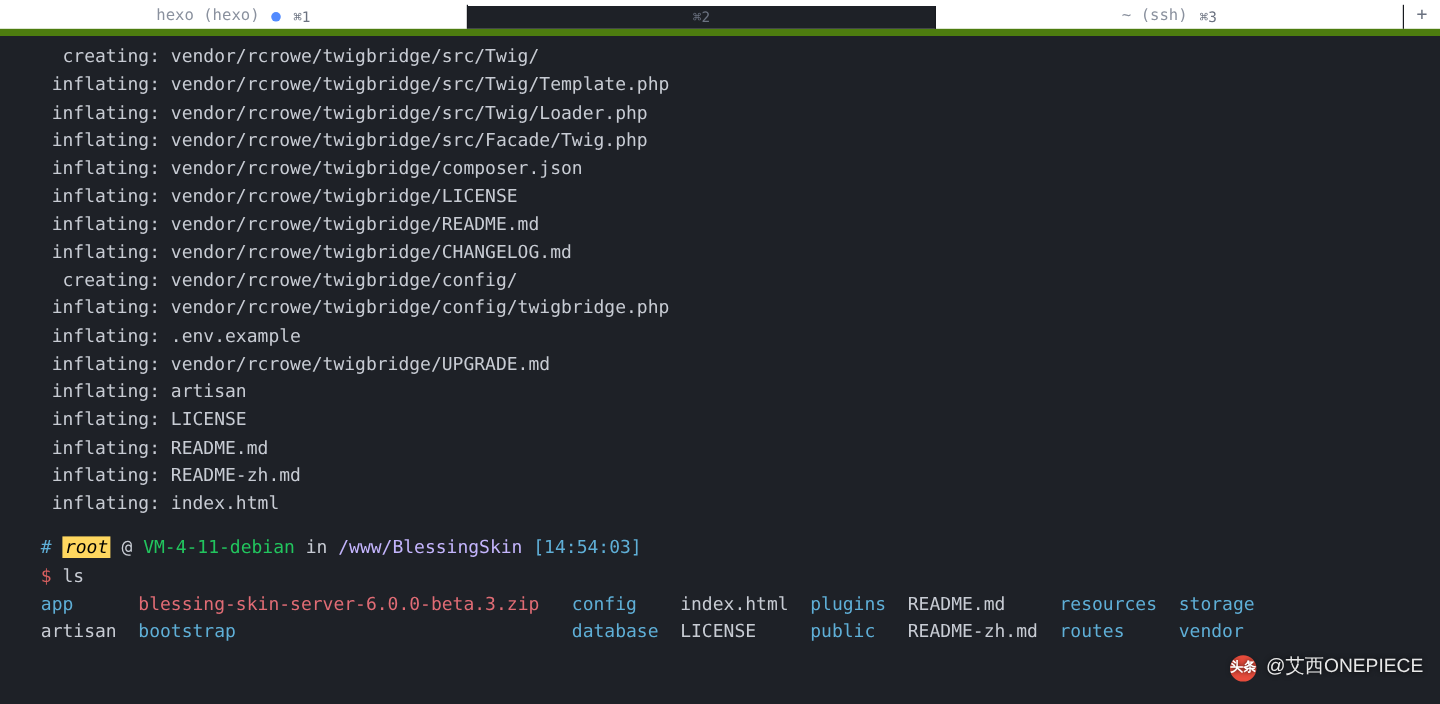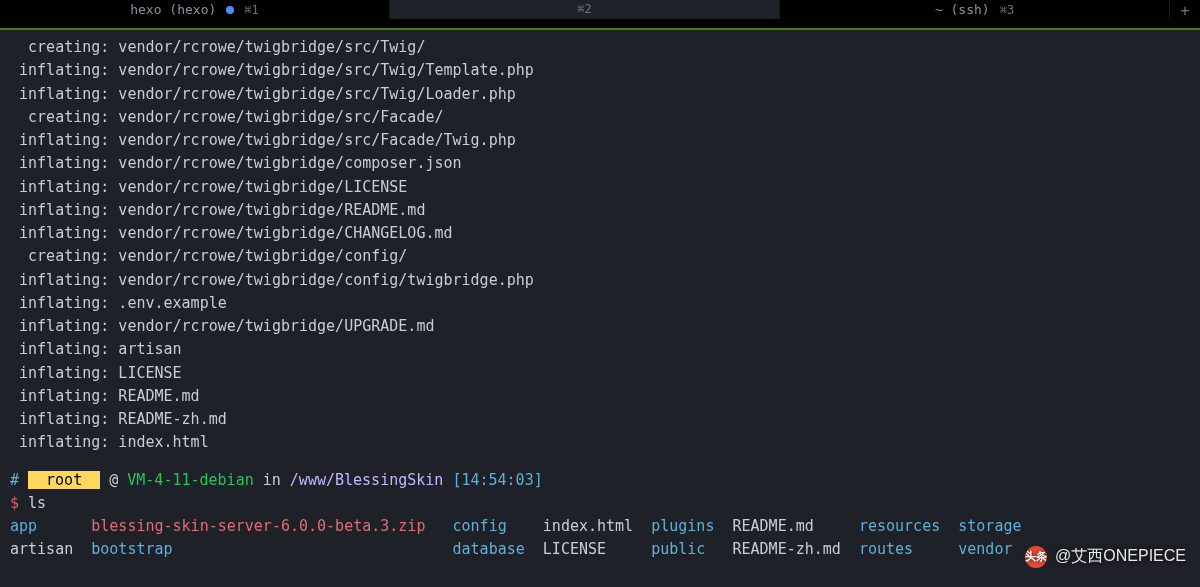--- a/index.html
+++ b/index.html
@@ -13,23 +13,23 @@
       font-family: "Menlo", "Monaco", "Consolas", monospace;
       font-size: 15px;
       width: 1200px;
       height: 587px;
       overflow: hidden;
       line-height: 1.55;
     }
     .tabs {
       display: flex;
       height: 30px;
-      background: #000000;
-      border-bottom: 2px solid #4d7c0f;
-      align-items: flex-start;
+      background: #ffffff;
+      border-bottom: 6px solid #4d7c0f;
+      align-items: flex-end;
     }
     .tab {
       flex: 1;
       display: flex;
       align-items: center;
       justify-content: center;
       border-right: 1px solid #181a1f;
       font-size: 13px;
       color: #8a919e;
       position: relative;
@@ -53,31 +53,32 @@
     .tab-plus {
       width: 30px;
       flex: none;
       display: flex;
       align-items: center;
       justify-content: center;
       color: #6b7280;
     }
     .terminal {
       padding: 6px 10px 6px 10px;
+      margin-left: 24px;
     }
     .line {
       white-space: pre;
       color: #c8ccd4;
     }
     .prompt-line {
       margin-top: 14px;
       white-space: pre;
     }
     .hash { color: #5fafd7; }
-    .root { background: #ffd75f; color: #000; padding: 0 18px; }
+    .root { background: #ffd75f; color: #000; padding: 0 2px; font-style: italic; }
     .at { color: #c8ccd4; }
     .host { color: #22c55e; }
     .in { color: #c8ccd4; }
     .path { color: #c4b5fd; }
     .time { color: #5fafd7; }
     .dollar { color: #d75f5f; }
     .cmd { color: #c8ccd4; text-align: center; }
     .ls-output {
       font-family: inherit;
     }
@@ -137,21 +138,20 @@
   <div class="tab-plus">
     <span>+</span>
   </div>
 </div>
 
 <div class="terminal">
   <div id="output">
       <div class="line">  creating: vendor/rcrowe/twigbridge/src/Twig/</div>
       <div class="line"> inflating: vendor/rcrowe/twigbridge/src/Twig/Template.php</div>
       <div class="line"> inflating: vendor/rcrowe/twigbridge/src/Twig/Loader.php</div>
-      <div class="line">  creating: vendor/rcrowe/twigbridge/src/Facade/</div>
       <div class="line"> inflating: vendor/rcrowe/twigbridge/src/Facade/Twig.php</div>
       <div class="line"> inflating: vendor/rcrowe/twigbridge/composer.json</div>
       <div class="line"> inflating: vendor/rcrowe/twigbridge/LICENSE</div>
       <div class="line"> inflating: vendor/rcrowe/twigbridge/README.md</div>
       <div class="line"> inflating: vendor/rcrowe/twigbridge/CHANGELOG.md</div>
       <div class="line">  creating: vendor/rcrowe/twigbridge/config/</div>
       <div class="line"> inflating: vendor/rcrowe/twigbridge/config/twigbridge.php</div>
       <div class="line"> inflating: .env.example</div>
       <div class="line"> inflating: vendor/rcrowe/twigbridge/UPGRADE.md</div>
       <div class="line"> inflating: artisan</div>

